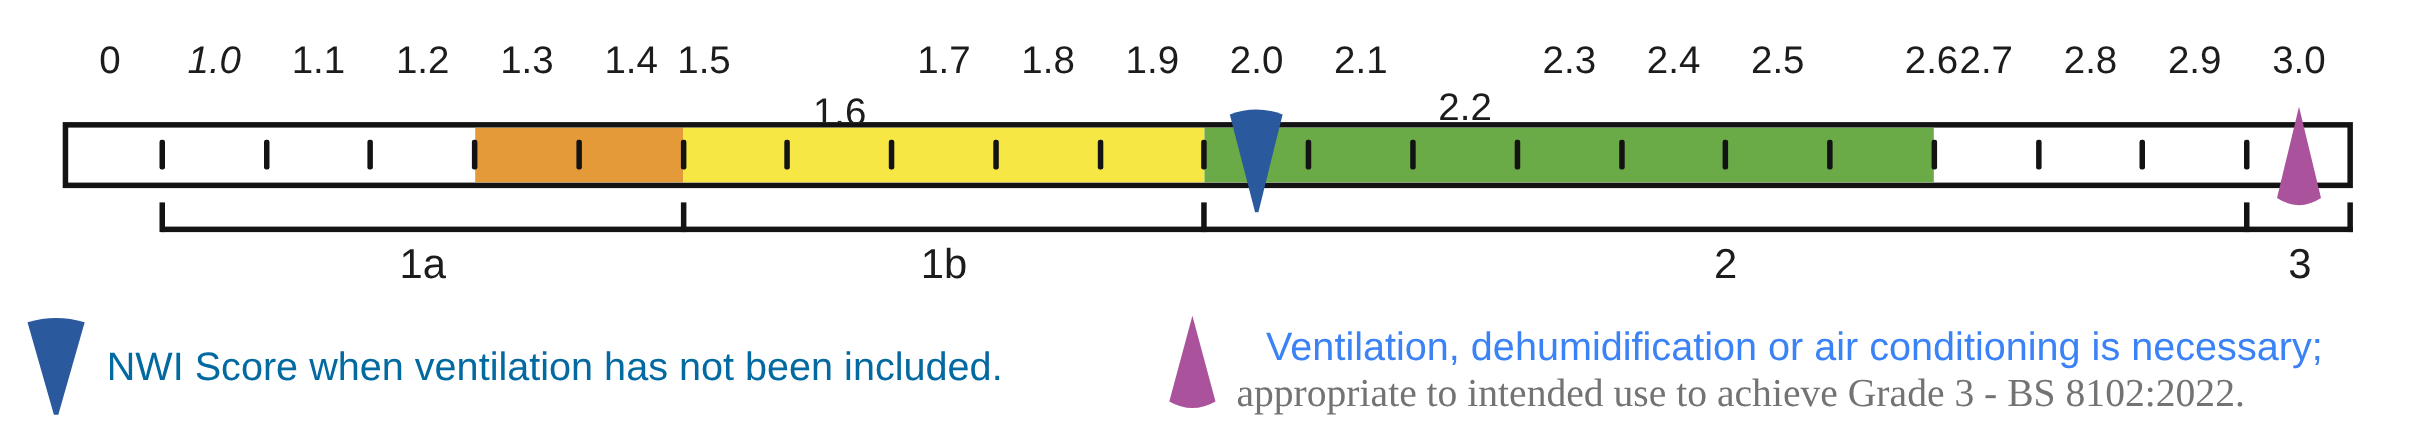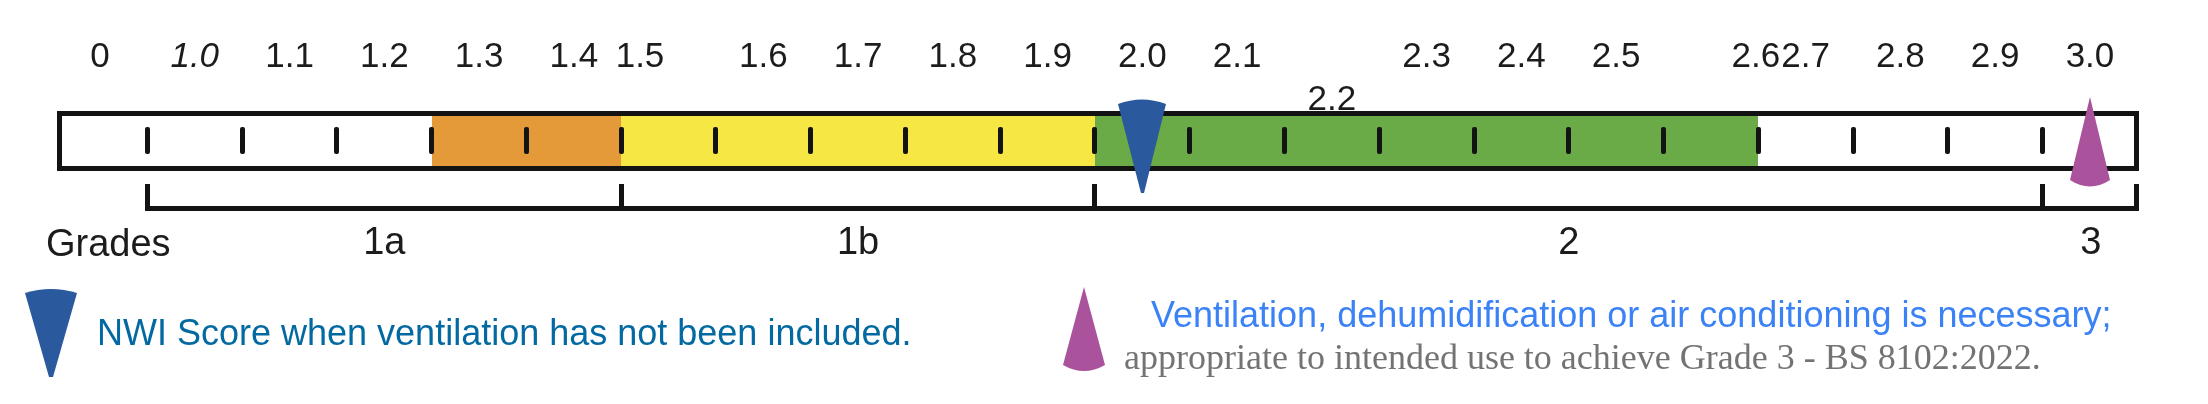--- a/index.html
+++ b/index.html
@@ -31,21 +31,21 @@
 <div class="canvas">
 
   <div>
       <div class="num" style="left: 100px;">0</div>
       <div class="num" style="left: 194.76px; font-style: italic;">1.0</div>
       <div class="num" style="left: 289.52px;">1.1</div>
       <div class="num" style="left: 384.28px;">1.2</div>
       <div class="num" style="left: 479.04px;">1.3</div>
       <div class="num" style="left: 573.8px;">1.4</div>
       <div class="num" style="left: 640px;">1.5</div>
-      <div class="num" style="left: 763.32px;">1.6</div>
+      <div class="num" style="left: 763.32px; margin-top: 48px;">1.6</div>
       <div class="num" style="left: 858.08px;">1.7</div>
       <div class="num" style="left: 952.84px;">1.8</div>
       <div class="num" style="left: 1047.6px;">1.9</div>
       <div class="num" style="left: 1142.36px;">2.0</div>
       <div class="num" style="left: 1237.12px;">2.1</div>
       <div class="num" style="left: 1331.88px; margin-top: 43px;">2.2</div>
       <div class="num" style="left: 1426.64px;">2.3</div>
       <div class="num" style="left: 1521.4px;">2.4</div>
       <div class="num" style="left: 1616.16px;">2.5</div>
       <div class="num" style="left: 1710.92px; margin-left: 45px;">2.6</div>
@@ -96,21 +96,20 @@
       <div class="grade-label" style="left: 384.28px;">1a</div>
       <div class="riser" style="left: 618.68px;"></div>
       <div class="grade-label" style="left: 858.08px;">1b</div>
       <div class="riser" style="left: 1092.48px;"></div>
       <div class="grade-label" style="left: 1568.78px;">2</div>
       <div class="riser" style="left: 2040.08px;"></div>
       <div class="grade-label" style="left: 2090.79px;">3</div>
       <div class="riser" style="left: 2134px;"></div>
     </div>
 
-  <div class="grades-title">Grades</div>
 
   <div>
     <svg class="legend-svg" width="58" height="94" viewBox="0 0 58 94" style="left:22px;top:285px">
       <path d="M3,8 Q29,0 55,8 L31,92 L27,92 Z" fill="#2A5A9D"></path>
     </svg>
     <div class="legend-text" style="left: 97px; top: 311px; color: #0369a1;">NWI Score when ventilation has not been included.</div>
 
     <svg class="legend-svg" width="54" height="92" viewBox="0 0 54 92" style="left:1057px;top:285px">
       <path d="M27,2 L48,80 Q27,92 6,80 Z" fill="#AA529B"></path>
     </svg>

